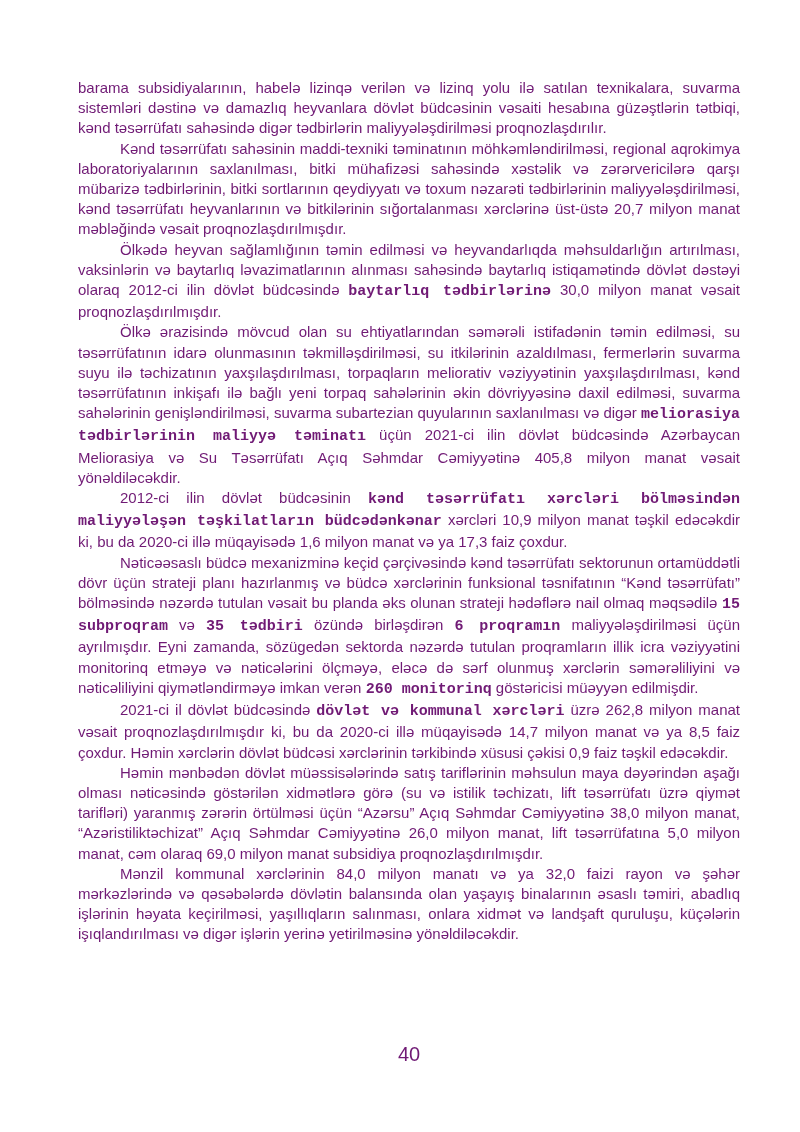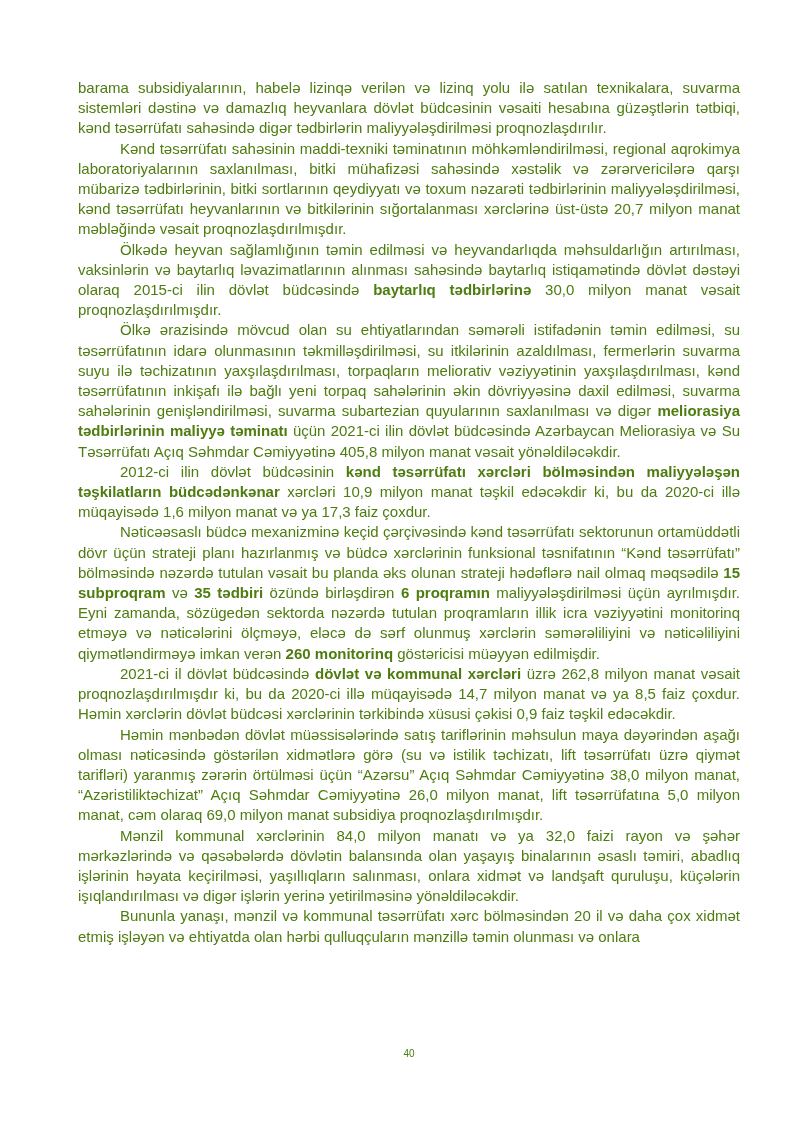--- a/index.html
+++ b/index.html
@@ -5,21 +5,21 @@
   html, body {
     margin: 0;
     padding: 0;
     background: #ffffff;
   }
   .page {
     position: relative;
     width: 800px;
     height: 1132px;
     background: #ffffff;
-    color: #4d7c0f;
+    color: #701a75;
     font-family: "Liberation Sans", sans-serif;
     overflow: hidden;
   }
   .content {
     position: absolute;
     left: 78px;
     top: 78px;
     width: 662px;
     font-size: 15px;
     line-height: 20.2px;
@@ -31,41 +31,41 @@
   .para {
     margin: 0;
     padding: 0;
     text-indent: 42px;
   }
   .para.first {
     text-indent: 0;
   }
   .para b {
     font-weight: bold;
+    font-family: Liberation Mono, monospace;
   }
   .footer {
     position: absolute;
     left: 78px;
     top: 1044px;
     width: 662px;
     text-align: center;
-    font-size: 10px;
+    font-size: 20px;
     line-height: 20px;
   }
 </style>
 </head>
 <body>
 
 <div class="page">
   <div class="content">
       <p class="para first"><span>barama subsidiyalarının, habelə lizinqə verilən və lizinq yolu ilə satılan texnikalara, suvarma sistemləri dəstinə və damazlıq heyvanlara dövlət büdcəsinin vəsaiti hesabına güzəştlərin tətbiqi, kənd təsərrüfatı sahəsində digər tədbirlərin maliyyələşdirilməsi proqnozlaşdırılır.</span></p>
       <p class="para"><span>Kənd təsərrüfatı sahəsinin maddi-texniki təminatının möhkəmləndirilməsi, regional aqrokimya laboratoriyalarının saxlanılması, bitki mühafizəsi sahəsində xəstəlik və zərərvericilərə qarşı mübarizə tədbirlərinin, bitki sortlarının qeydiyyatı və toxum nəzarəti tədbirlərinin maliyyələşdirilməsi, kənd təsərrüfatı heyvanlarının və bitkilərinin sığortalanması xərclərinə üst-üstə 20,7 milyon manat məbləğində vəsait proqnozlaşdırılmışdır.</span></p>
-      <p class="para"><span>Ölkədə heyvan sağlamlığının təmin edilməsi və heyvandarlıqda məhsuldarlığın artırılması, vaksinlərin və baytarlıq ləvazimatlarının alınması sahəsində baytarlıq istiqamətində dövlət dəstəyi olaraq 2015-ci ilin dövlət büdcəsində </span><b>baytarlıq tədbirlərinə</b><span> 30,0 milyon manat vəsait proqnozlaşdırılmışdır.</span></p>
+      <p class="para"><span>Ölkədə heyvan sağlamlığının təmin edilməsi və heyvandarlıqda məhsuldarlığın artırılması, vaksinlərin və baytarlıq ləvazimatlarının alınması sahəsində baytarlıq istiqamətində dövlət dəstəyi olaraq 2012-ci ilin dövlət büdcəsində </span><b>baytarlıq tədbirlərinə</b><span> 30,0 milyon manat vəsait proqnozlaşdırılmışdır.</span></p>
       <p class="para"><span>Ölkə ərazisində mövcud olan su ehtiyatlarından səmərəli istifadənin təmin edilməsi, su təsərrüfatının idarə olunmasının təkmilləşdirilməsi, su itkilərinin azaldılması, fermerlərin suvarma suyu ilə təchizatının yaxşılaşdırılması, torpaqların meliorativ vəziyyətinin yaxşılaşdırılması, kənd təsərrüfatının inkişafı ilə bağlı yeni torpaq sahələrinin əkin dövriyyəsinə daxil edilməsi, suvarma sahələrinin genişləndirilməsi, suvarma subartezian quyularının saxlanılması və digər </span><b>meliorasiya tədbirlərinin maliyyə təminatı</b><span> üçün 2021-ci ilin dövlət büdcəsində Azərbaycan Meliorasiya və Su Təsərrüfatı Açıq Səhmdar Cəmiyyətinə 405,8 milyon manat vəsait yönəldiləcəkdir.</span></p>
       <p class="para"><span>2012-ci ilin dövlət büdcəsinin </span><b>kənd təsərrüfatı xərcləri bölməsindən maliyyələşən təşkilatların büdcədənkənar</b><span> xərcləri 10,9 milyon manat təşkil edəcəkdir ki, bu da 2020-ci illə müqayisədə 1,6 milyon manat və ya 17,3 faiz çoxdur.</span></p>
       <p class="para"><span>Nəticəəsaslı büdcə mexanizminə keçid çərçivəsində kənd təsərrüfatı sektorunun ortamüddətli dövr üçün strateji planı hazırlanmış və büdcə xərclərinin funksional təsnifatının “Kənd təsərrüfatı” bölməsində nəzərdə tutulan vəsait bu planda əks olunan strateji hədəflərə nail olmaq məqsədilə </span><b>15 subproqram</b><span> və </span><b>35 tədbiri</b><span> özündə birləşdirən </span><b>6 proqramın</b><span> maliyyələşdirilməsi üçün ayrılmışdır. Eyni zamanda, sözügedən sektorda nəzərdə tutulan proqramların illik icra vəziyyətini monitorinq etməyə və nəticələrini ölçməyə, eləcə də sərf olunmuş xərclərin səmərəliliyini və nəticəliliyini qiymətləndirməyə imkan verən </span><b>260 monitorinq</b><span> göstəricisi müəyyən edilmişdir.</span></p>
       <p class="para"><span>2021-ci il dövlət büdcəsində </span><b>dövlət və kommunal xərcləri</b><span> üzrə 262,8 milyon manat vəsait proqnozlaşdırılmışdır ki, bu da 2020-ci illə müqayisədə 14,7 milyon manat və ya 8,5 faiz çoxdur. Həmin xərclərin dövlət büdcəsi xərclərinin tərkibində xüsusi çəkisi 0,9 faiz təşkil edəcəkdir.</span></p>
       <p class="para"><span>Həmin mənbədən dövlət müəssisələrində satış tariflərinin məhsulun maya dəyərindən aşağı olması nəticəsində göstərilən xidmətlərə görə (su və istilik təchizatı, lift təsərrüfatı üzrə qiymət tarifləri) yaranmış zərərin örtülməsi üçün “Azərsu” Açıq Səhmdar Cəmiyyətinə 38,0 milyon manat, “Azəristiliktəchizat” Açıq Səhmdar Cəmiyyətinə 26,0 milyon manat, lift təsərrüfatına 5,0 milyon manat, cəm olaraq 69,0 milyon manat subsidiya proqnozlaşdırılmışdır.</span></p>
       <p class="para"><span>Mənzil kommunal xərclərinin 84,0 milyon manatı və ya 32,0 faizi rayon və şəhər mərkəzlərində və qəsəbələrdə dövlətin balansında olan yaşayış binalarının əsaslı təmiri, abadlıq işlərinin həyata keçirilməsi, yaşıllıqların salınması, onlara xidmət və landşaft quruluşu, küçələrin işıqlandırılması və digər işlərin yerinə yetirilməsinə yönəldiləcəkdir.</span></p>
-      <p class="para"><span>Bununla yanaşı, mənzil və kommunal təsərrüfatı xərc bölməsindən 20 il və daha çox xidmət etmiş işləyən və ehtiyatda olan hərbi qulluqçuların mənzillə təmin olunması və onlara</span></p>
     </div>
   <div class="footer">40</div>
 </div>
 
 </body></html>

